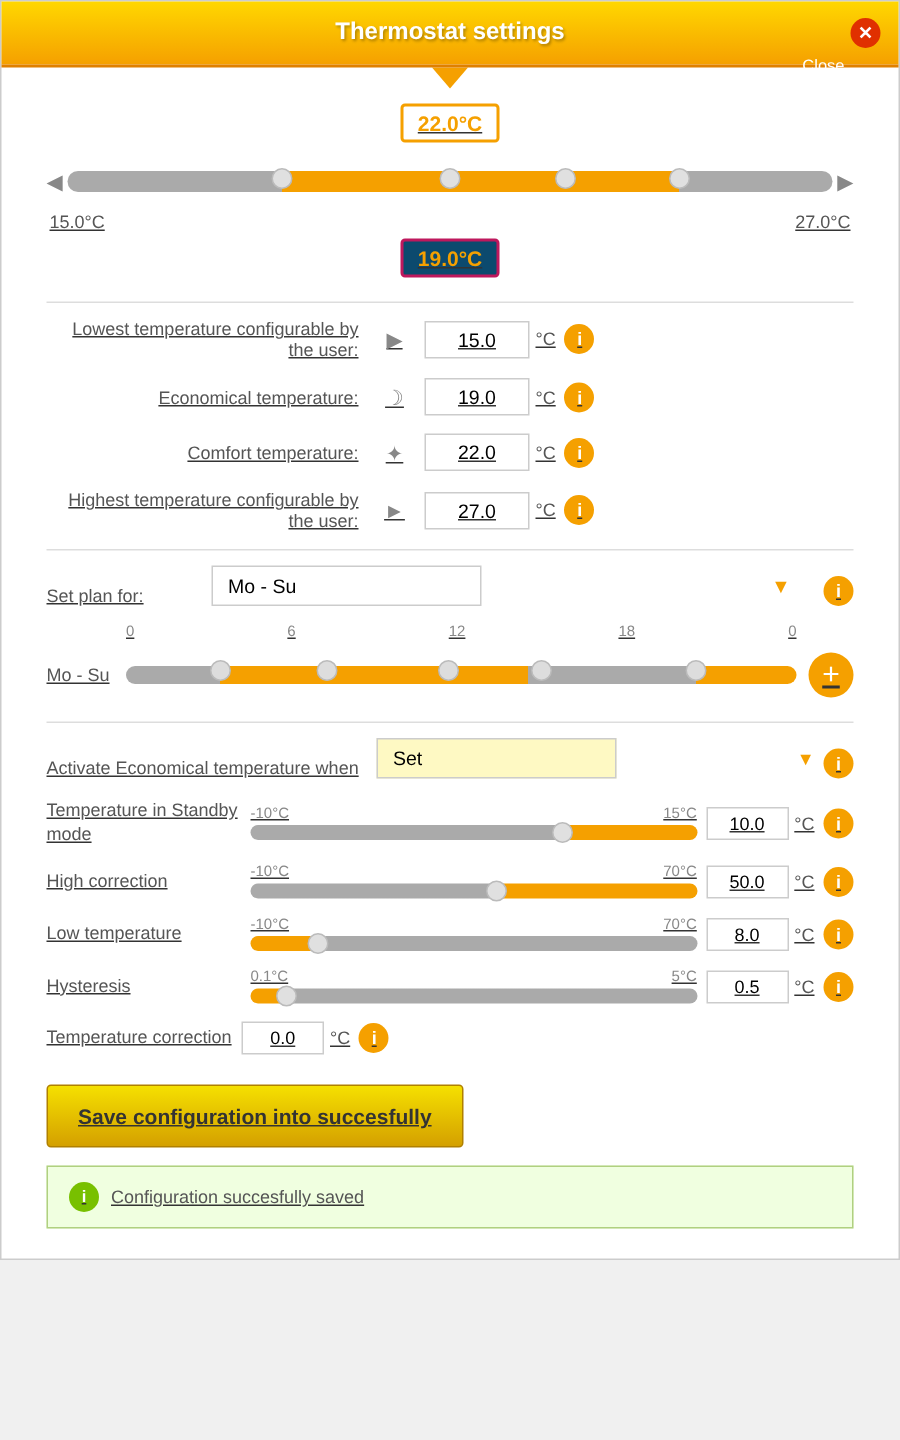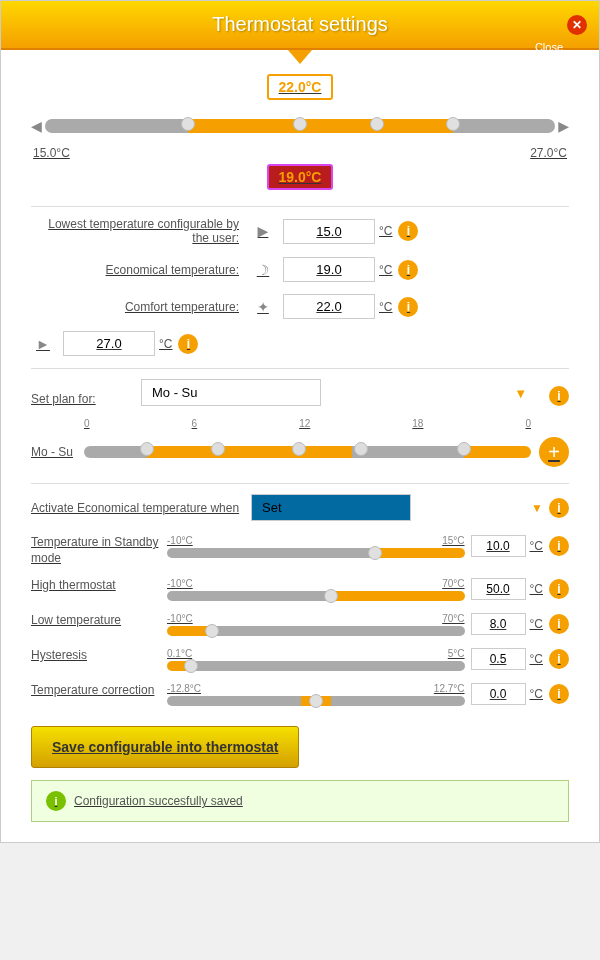--- a/index.html
+++ b/index.html
@@ -22,22 +22,22 @@
     .title-bar {
       background: linear-gradient(to bottom, #ffd700, #f5a000);
       padding: 12px 16px;
       display: flex;
       align-items: center;
       justify-content: center;
       position: relative;
       border-bottom: 2px solid #e08000;
     }
     .title-bar h1 {
-      font-size: 20px;
-      font-weight: normal;
+      font-size: 16px;
+      font-weight: bold;
       color: #fff;
       text-shadow: 1px 1px 2px rgba(0,0,0,0.3);
     }
     .close-area {
       position: absolute;
       right: 12px;
       top: 50%;
       transform: translateY(-50%);
       display: flex;
       align-items: center;
@@ -100,22 +100,22 @@
     .slider-labels {
       display: flex;
       justify-content: space-between;
       width: 100%;
       font-size: 12px;
       color: #555;
       padding: 0 2px;
     }
 
     .eco-badge {
-      background: #b91c1c;
-      border: 2px solid #d946ef;
+      background: #0c4a6e;
+      border: 2px solid #be185d;
       color: #f5a000;
       font-weight: bold;
       font-size: 14px;
       padding: 3px 10px;
       border-radius: 3px;
       margin-top: 4px;
     }
 
     
     .form-section {
@@ -135,21 +135,21 @@
       font-size: 12px;
     }
     .row-icon {
       width: 24px;
       text-align: center;
       margin-right: 8px;
       font-size: 14px;
       color: #888;
     }
     .temp-input {
-      width: 92px;
+      width: 70px;
       border: 1px solid #ccc;
       padding: 4px 6px;
       font-size: 13px;
       text-align: center;
       background: #fff;
     }
     .unit-label {
       margin-left: 4px;
       color: #555;
       font-size: 12px;
@@ -262,46 +262,46 @@
       padding-right: 38px;
       justify-content: space-between;
       font-size: 10px;
       color: #888;
       margin-bottom: 8px;
     }
 
     
     .eco-activate-row {
       display: flex;
-      align-items: center;
+      align-items: flex-end;
       margin-bottom: 14px;
       font-size: 12px;
       color: #555;
     }
     .eco-activate-row .act-label {
       flex: 0 0 220px;
     }
     .eco-select-wrapper {
       position: relative;
       flex: 1;
     }
     .eco-select {
       width: 160px;
       padding: 5px 30px 5px 10px;
       border: 1px solid #ccc;
       font-size: 13px;
       appearance: none;
-      background: #0369a1;
+      background: #fef9c3;
       cursor: pointer;
     }
 
     
     .slider-row {
       display: flex;
-      align-items: flex-start;
+      align-items: center;
       margin-bottom: 12px;
     }
     .slider-row-label {
       flex: 0 0 130px;
       font-size: 12px;
       color: #555;
       line-height: 1.3;
     }
     .slider-range-container {
       flex: 1;
@@ -468,20 +468,21 @@
 
       <div class="form-row">
         <span class="row-label">Comfort temperature:</span>
         <span class="row-icon">✦</span>
         <input class="temp-input" type="text" value="22.0" style="">
         <span class="unit-label">°C</span>
         <div class="info-icon">i</div>
       </div>
 
       <div class="form-row">
+        <span class="row-label">Highest temperature configurable by the user:</span>
         <span class="row-icon">►</span>
         <input class="temp-input" type="text" value="27.0" style="">
         <span class="unit-label">°C</span>
         <div class="info-icon">i</div>
       </div>
     </div>
 
     <hr class="separator">
 
     <div class="plan-row">
@@ -547,21 +548,21 @@
         </div>
       </div>
       <div class="slider-input-area">
         <input class="slider-val-input" type="text" value="10.0" style="">
         <span class="unit-label">°C</span>
         <div class="info-icon">i</div>
       </div>
     </div>
 
     <div class="slider-row">
-      <span class="slider-row-label">High thermostat</span>
+      <span class="slider-row-label">High correction</span>
       <div class="slider-range-container">
         <div class="slider-range-labels">
           <span>-10°C</span>
           <span>70°C</span>
         </div>
         <div class="slider-track high">
           <div class="slider-thumb" style="left:55%;"></div>
         </div>
       </div>
       <div class="slider-input-area">
@@ -602,37 +603,28 @@
       </div>
       <div class="slider-input-area">
         <input class="slider-val-input" type="text" value="0.5" style="">
         <span class="unit-label">°C</span>
         <div class="info-icon">i</div>
       </div>
     </div>
 
     <div class="slider-row">
       <span class="slider-row-label">Temperature correction</span>
-      <div class="slider-range-container">
-        <div class="slider-range-labels">
-          <span>-12.8°C</span>
-          <span>12.7°C</span>
-        </div>
-        <div class="slider-track correction">
-          <div class="slider-thumb" style="left:50%;"></div>
-        </div>
-      </div>
       <div class="slider-input-area">
         <input class="slider-val-input" type="text" value="0.0" style="">
         <span class="unit-label">°C</span>
         <div class="info-icon">i</div>
       </div>
     </div>
 
-    <button class="save-btn">Save configurable into thermostat</button>
+    <button class="save-btn">Save configuration into succesfully</button>
 
     <div class="success-msg">
       <div class="success-icon">i</div>
       <span>Configuration succesfully saved</span>
     </div>
 
   </div>
 </div>
 
 </body></html>

